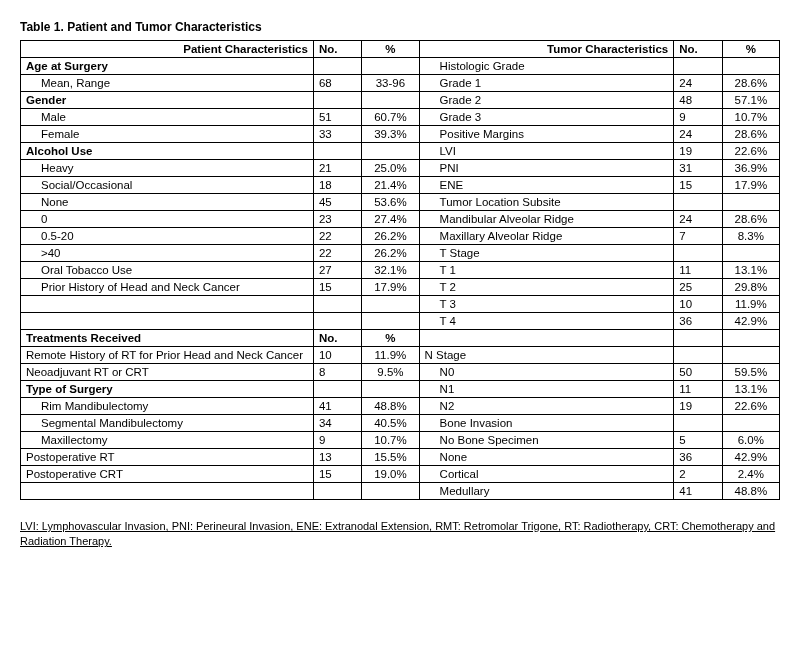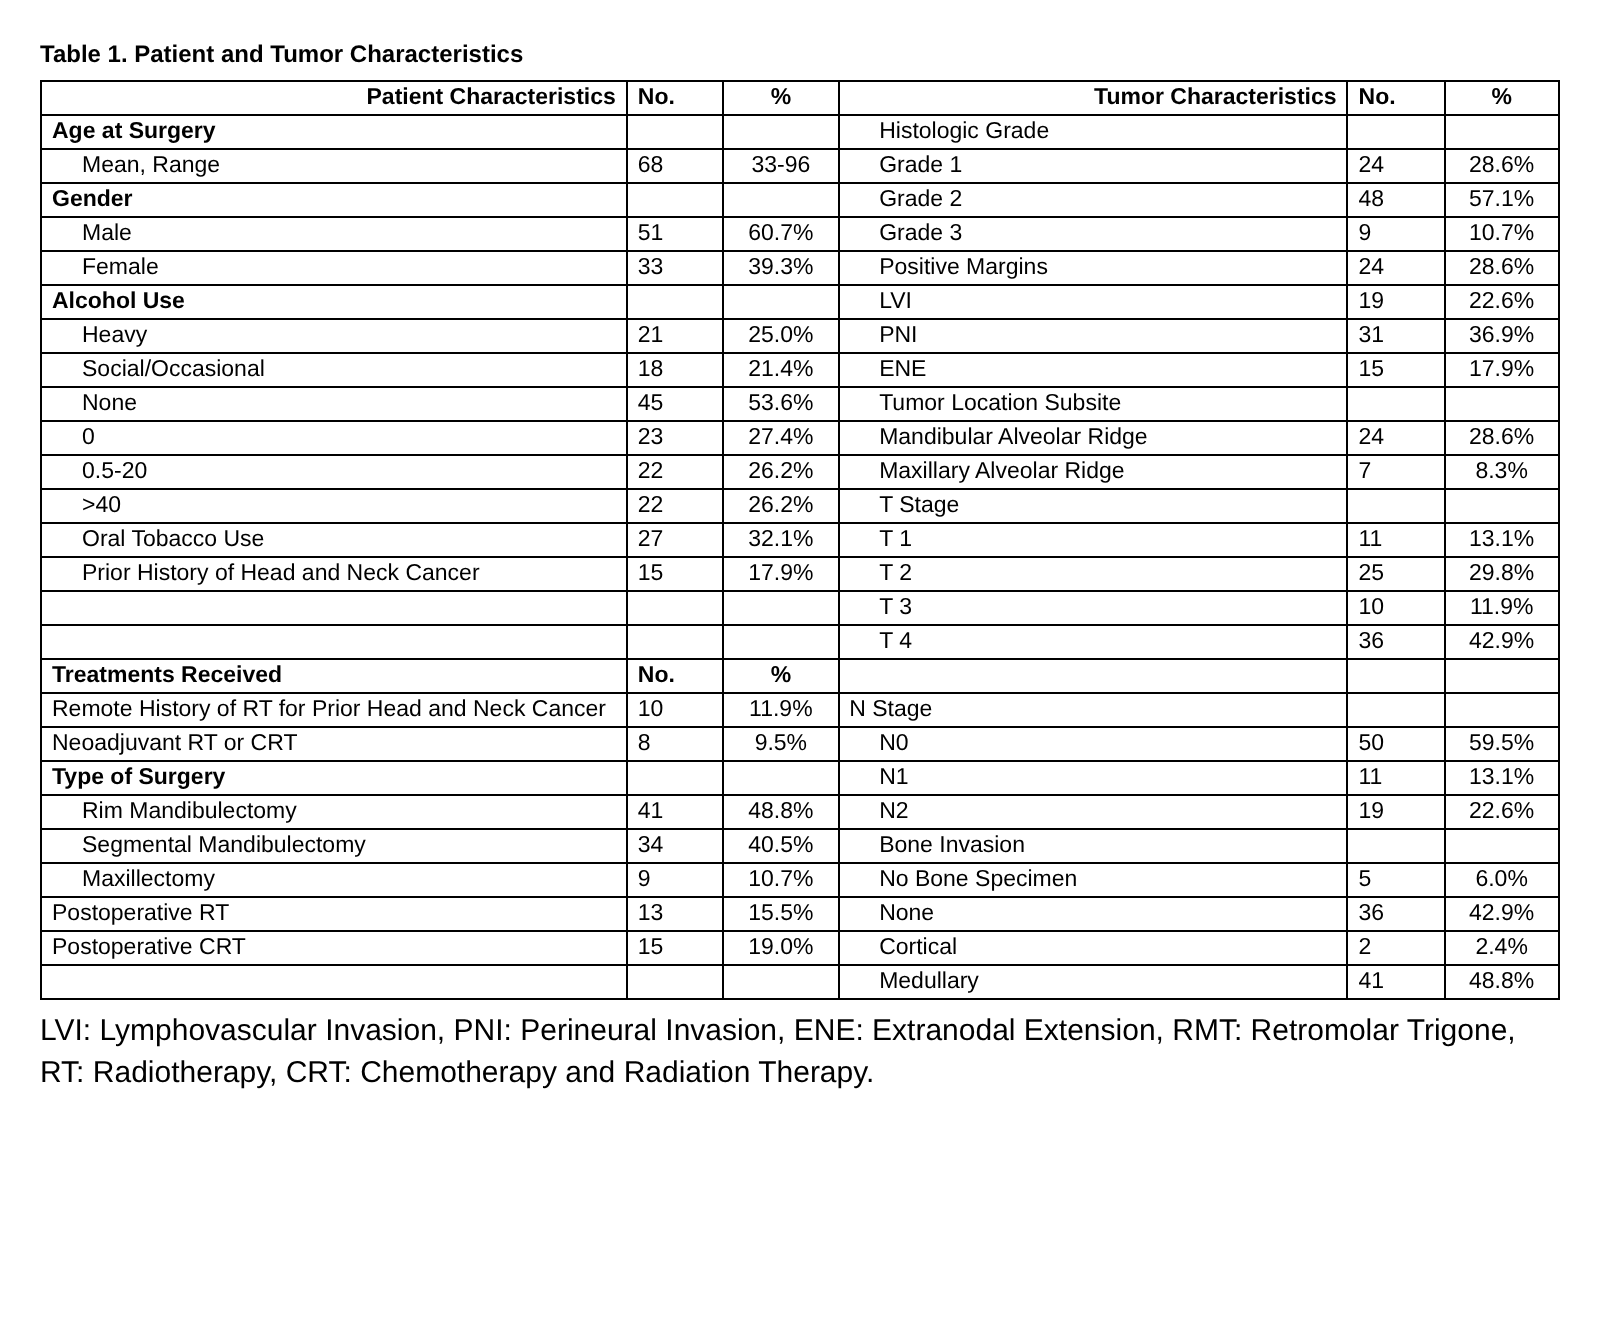--- a/index.html
+++ b/index.html
@@ -30,23 +30,24 @@
     }
     th {
       background: #fff;
       font-weight: bold;
       text-align: right;
     }
     .col-num { text-align: left; width: 38px; }
     .col-pct { text-align: center; width: 45px; }
     .indent1 { padding-left: 20px; }
     .footnote {
-      font-size: 15px;
-      margin-top: 5px;
+      font-size: 11px;
+      margin-top: 19px;
       line-height: 1.4;
+      text-decoration: underline;
     }
     .header-row th {
       background: #fff;
     }
   </style>
 </head>
 <body>
 
 <div class="table-title">Table 1. Patient and Tumor Characteristics</div>
 

